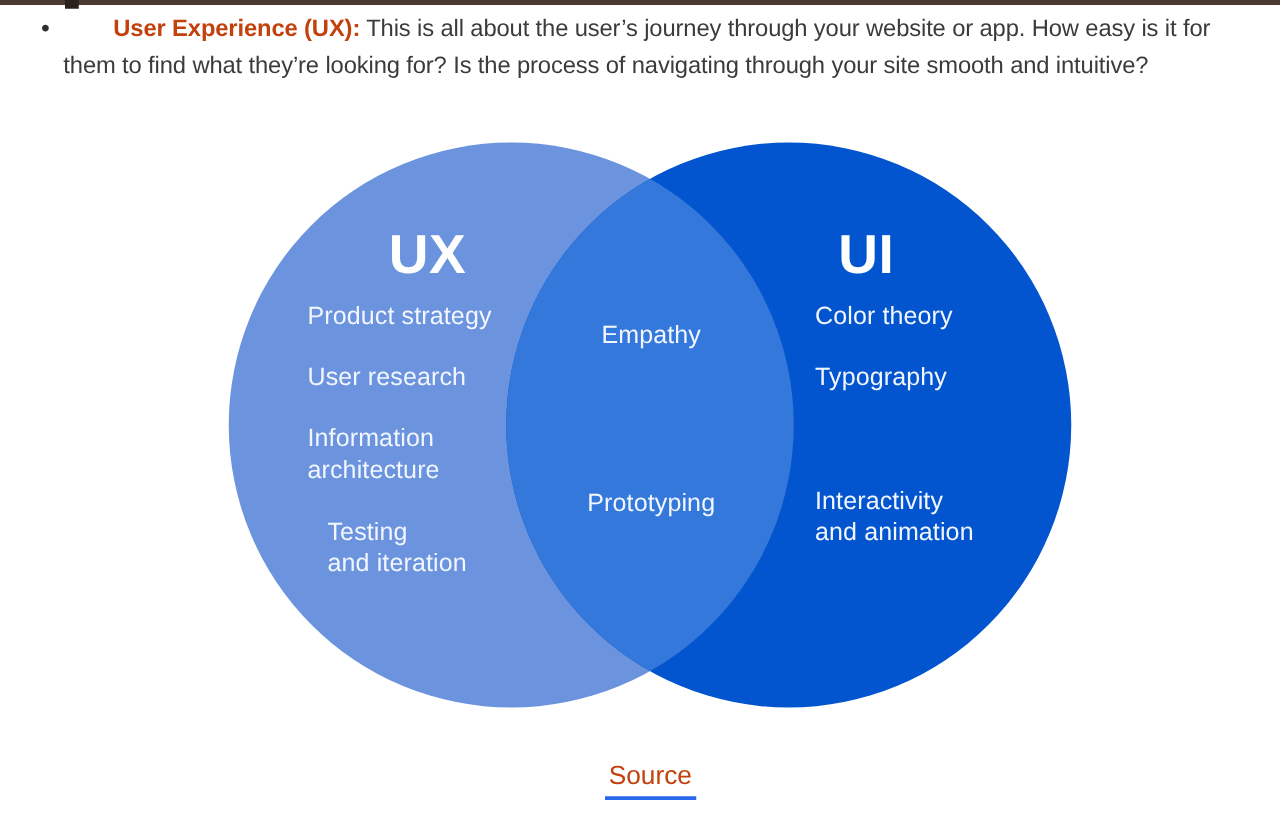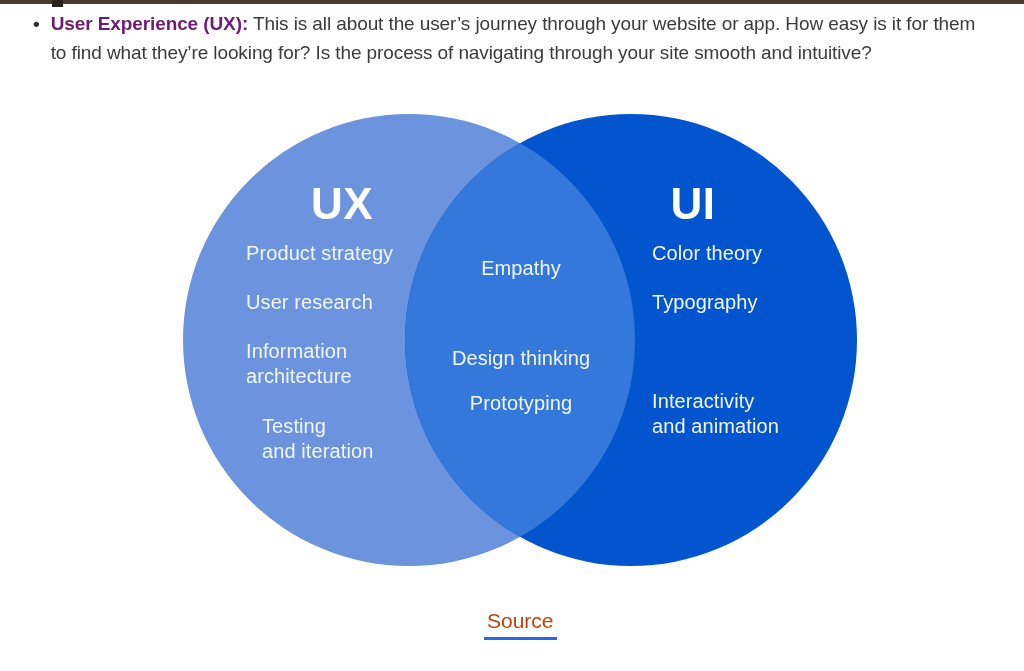--- a/index.html
+++ b/index.html
@@ -37,21 +37,21 @@
     color: #2F2F2F;
     font-weight: 700;
   }
   .intro-text {
     margin: 0;
     font-size: 19px;
     line-height: 29px;
     letter-spacing: -0.1px;
     color: #3B3B3B;
   }
-  .intro-text b { font-weight: 700; color: #701a75; }
+  .intro-text b { font-weight: 700; color: #c2410c; margin-left: 40px; }
 
   
   .venn-svg { position: absolute; left: 0; top: 0; }
 
   .vtitle {
     position: absolute;
     width: 90px;
     text-align: center;
     font-size: 44px;
     font-weight: 700;
@@ -115,21 +115,20 @@
   <div class="vtitle" style="left:648px; top:182px;">UI</div>
 
   <div class="vi" style="left:246px; top:241px;">Product strategy</div>
   <div class="vi" style="left:246px; top:290px;">User research</div>
   <div class="vi" style="left:246px; top:339px;">Information
 architecture</div>
   <div class="vi" style="left:246px; top:414px;margin-left:16px;">Testing
 and iteration</div>
 
   <div class="vi center" style="left:411px; top:256px;">Empathy</div>
-  <div class="vi center" style="left:411px; top:346px;">Design thinking</div>
   <div class="vi center" style="left:411px; top:391px;">Prototyping</div>
 
   <div class="vi" style="left:652px; top:241px;">Color theory</div>
   <div class="vi" style="left:652px; top:290px;">Typography</div>
   <div class="vi" style="left:652px; top:389px;">Interactivity
 and animation</div>
 
   <a class="source" href="#">Source</a>
 
 </div>

